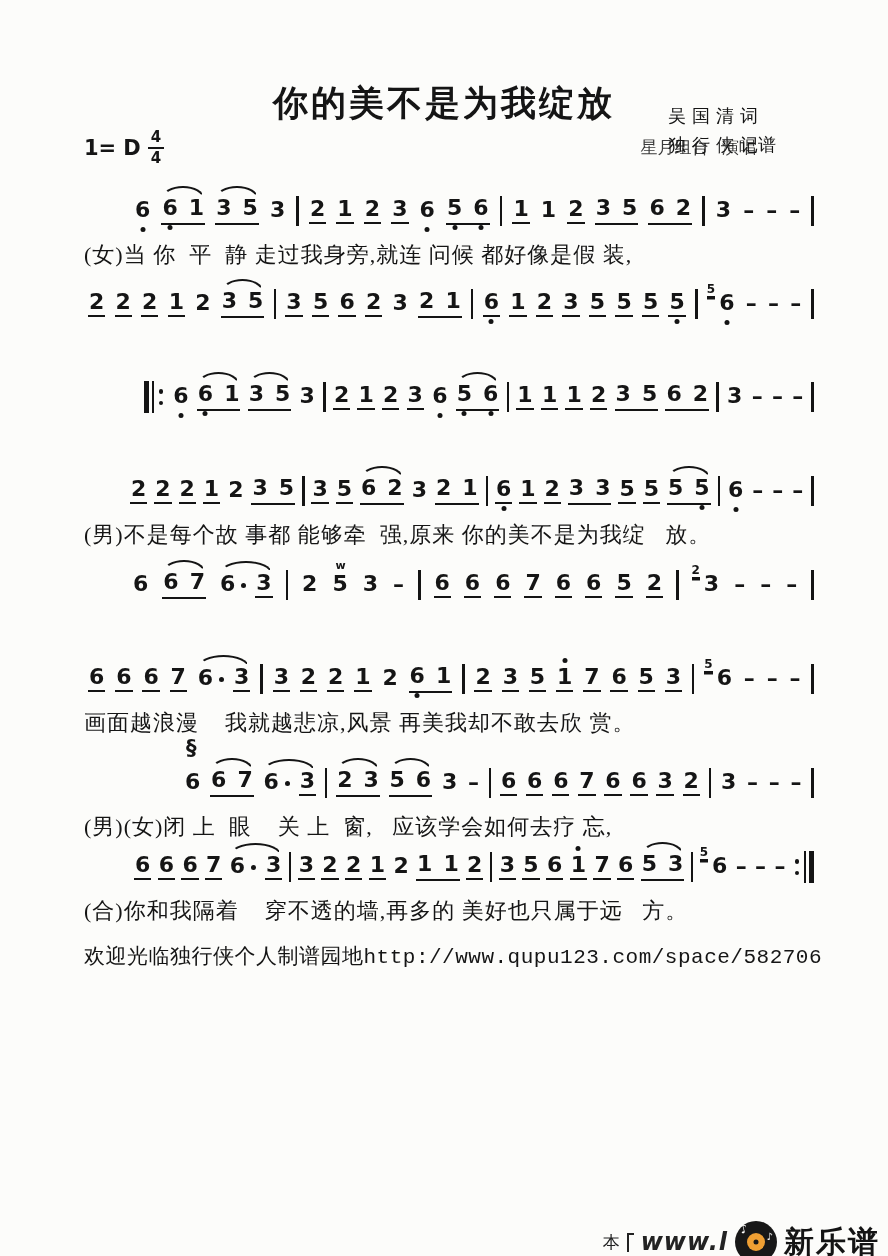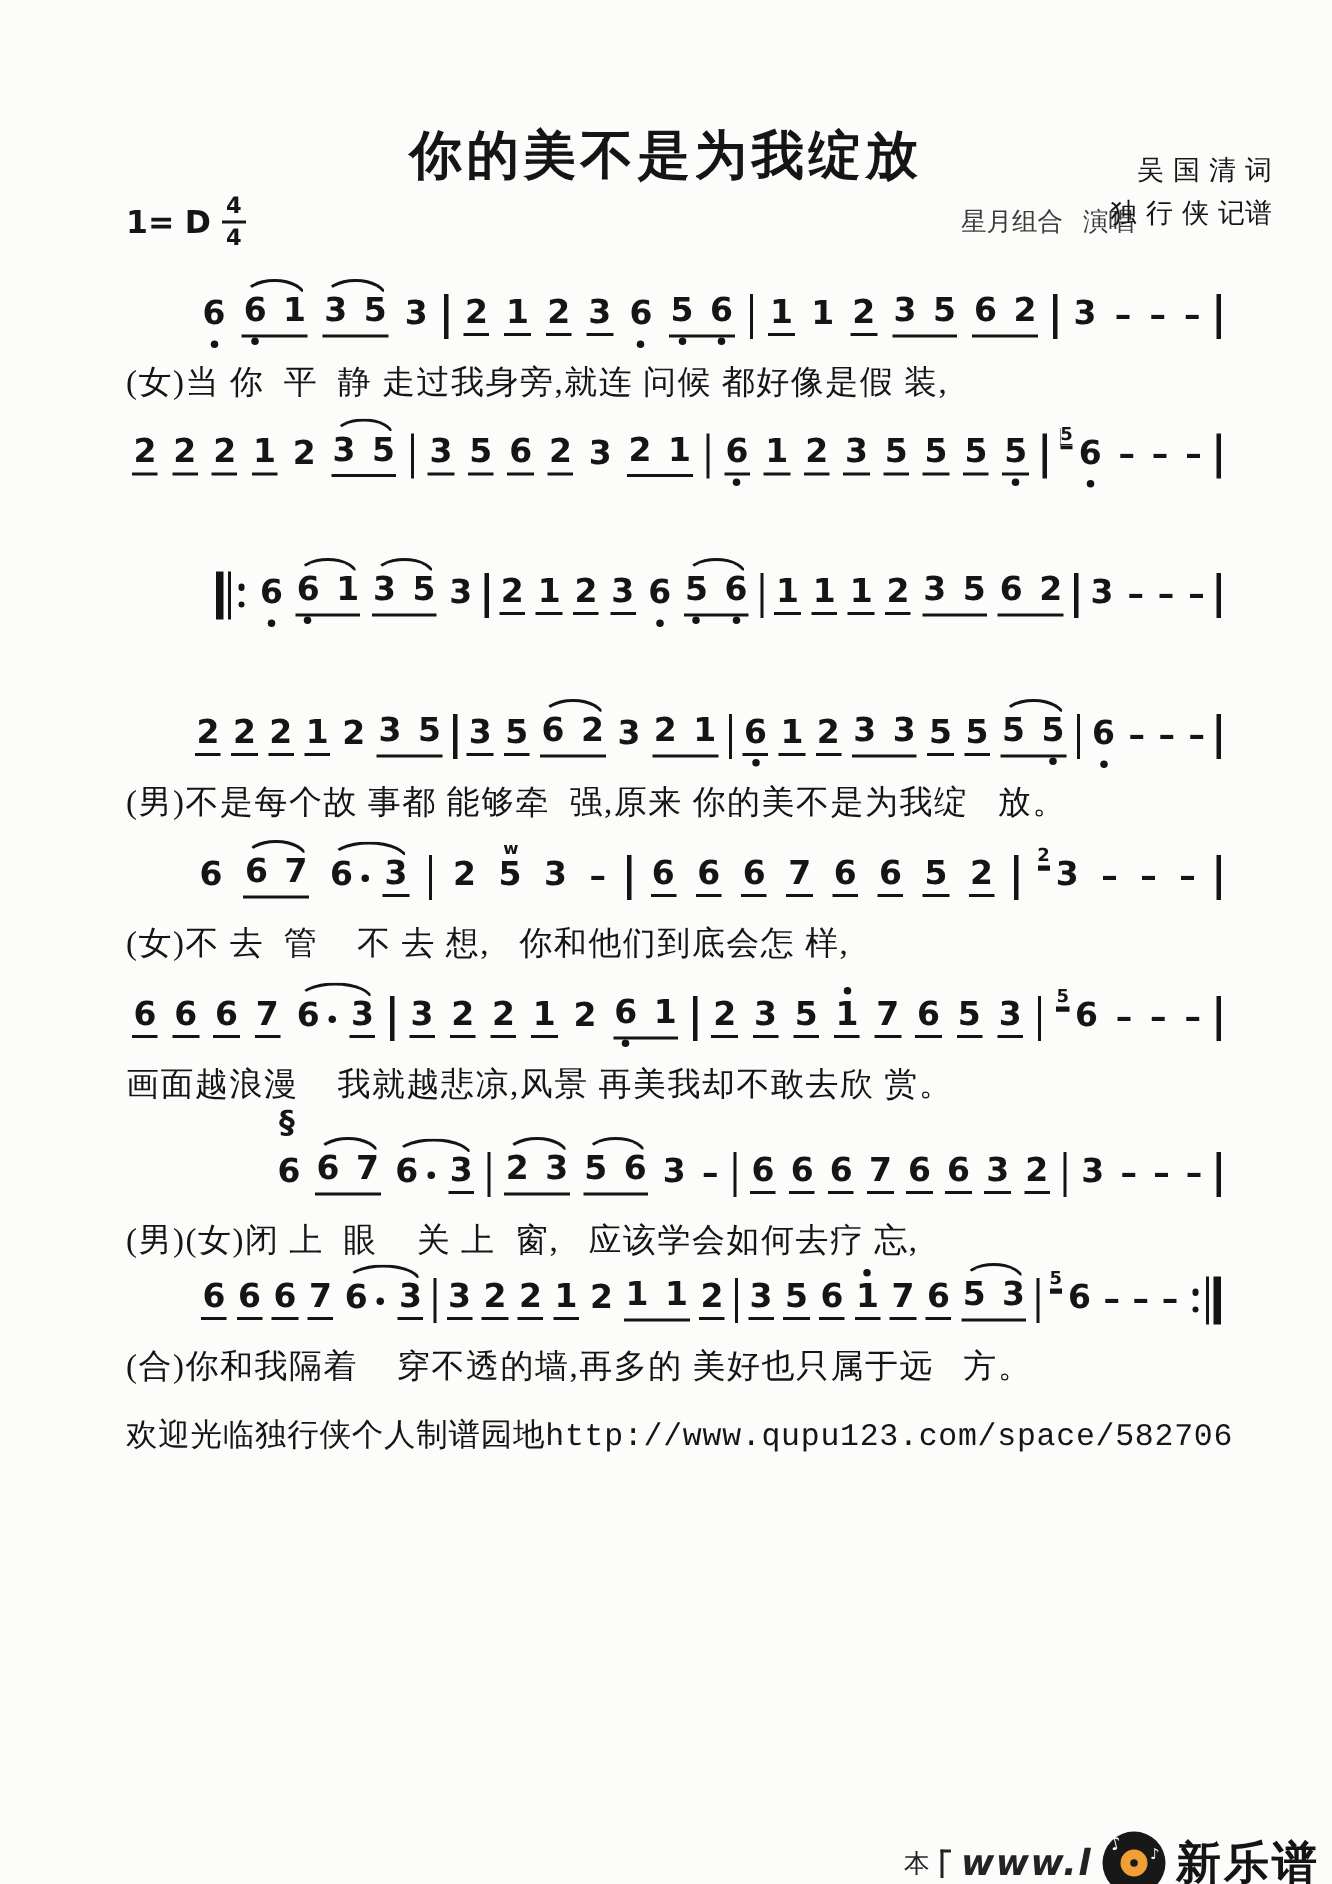--- a/index.html
+++ b/index.html
@@ -15,21 +15,21 @@
             font-size:17px;color:#3a3a3a;font-family:"DejaVu Serif",serif;}
   .subtitle span{margin:0 4px;}
   .keysig{position:absolute;top:130px;left:84px;display:flex;align-items:center;gap:7px;
           font-weight:800;font-size:21px;}
   .timesig{display:inline-flex;flex-direction:column;align-items:center;line-height:1;
            font-size:15px;font-weight:800;}
   .timesig .tstop{border-bottom:2px solid #151515;padding:0 3px 2px;}
   .timesig .tsbot{padding-top:2px;}
   .credits{position:absolute;top:101px;left:668px;width:180px;
            font-size:18px;font-family:"DejaVu Serif",serif;}
-  .credit-row{display:flex;justify-content:flex-end;line-height:29px;font-family:Liberation Mono, monospace;}
+  .credit-row{display:flex;justify-content:flex-start;line-height:29px;}
   .credit-name{letter-spacing:6px;}
   
   .score-line{position:absolute;left:84px;width:730px;}
   .segno{height:26px;font-size:21px;font-weight:700;}
   .notes-row{display:flex;justify-content:space-between;align-items:center;
              height:42px;font-weight:800;font-size:22px;}
   .note{position:relative;display:inline-flex;align-items:center;}
   .digit{position:relative;line-height:1;padding:0 1px 2px;}
   .ul1{border-bottom:2.5px solid #141414;}
   .dot{position:absolute;width:5px;height:5px;border-radius:50%;background:#141414;
@@ -565,21 +565,20 @@
           <span class="digit">–</span>
         </span>
         <span class="note dashn">
           <span class="digit">–</span>
         </span>
         <span class="note dashn">
           <span class="digit">–</span>
         </span>
         <span class="bar"></span>
       </div>
-      <div class="lyrics">(女)不 去  管    不 去 想,   你和他们到底会怎 样,</div>
     </div>
     <div class="score-line" data-idx="5" style="top: 658px;">
       <div class="notes-row">
         <span class="note">
           <span class="digit ul1">6</span>
         </span>
         <span class="note">
           <span class="digit ul1">6</span>
         </span>
         <span class="note">

